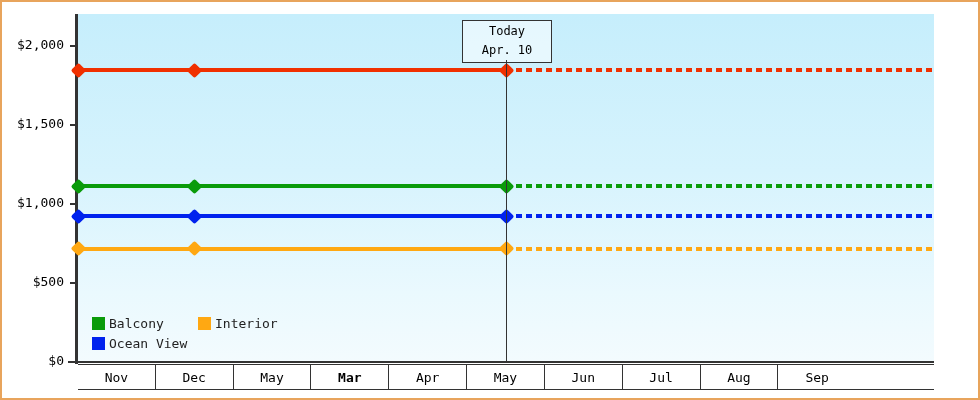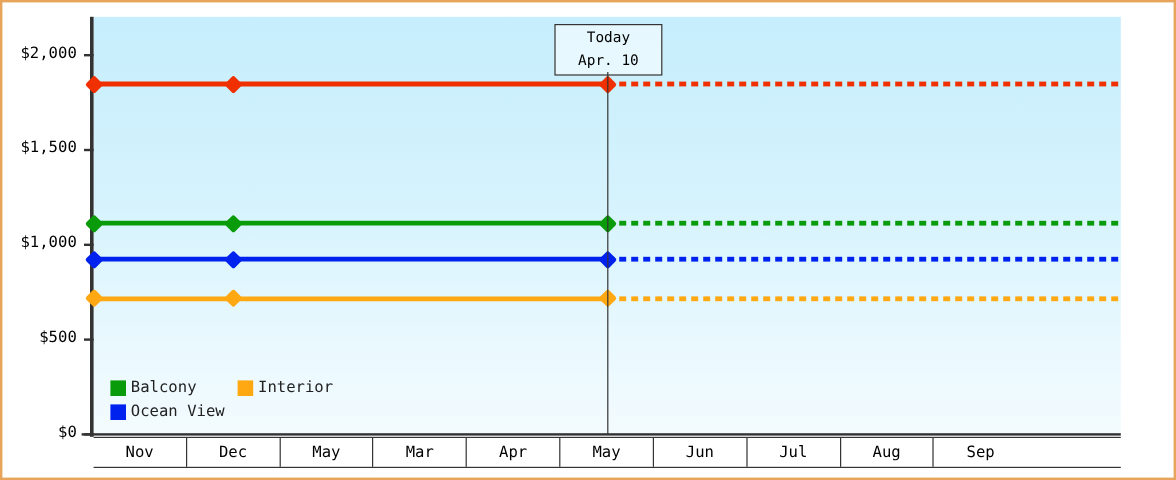--- a/index.html
+++ b/index.html
@@ -214,21 +214,21 @@
       <div class="legend-item">
         <span class="legend-swatch" style="background: rgb(0, 34, 238);"></span>
         <span>Ocean View</span>
       </div>
     </div>
 
   <div class="month-band" id="month-band" style="width: 856px;">
       <div class="month-cell" style="width: 77.8182px;">Nov</div>
       <div class="month-cell" style="width: 77.8182px;">Dec</div>
       <div class="month-cell" style="width: 77.8182px;">May</div>
-      <div class="month-cell" style="width: 77.8182px;">Mar</div>
+      <div class="month-cell" style="width: 77.8182px; font-weight: bold;">Mar</div>
       <div class="month-cell" style="width: 77.8182px;">Apr</div>
       <div class="month-cell" style="width: 77.8182px;">May</div>
       <div class="month-cell" style="width: 77.8182px;">Jun</div>
       <div class="month-cell" style="width: 77.8182px;">Jul</div>
       <div class="month-cell" style="width: 77.8182px;">Aug</div>
       <div class="month-cell" style="width: 77.8182px;">Sep</div>
     </div>
 
 </div>
 

